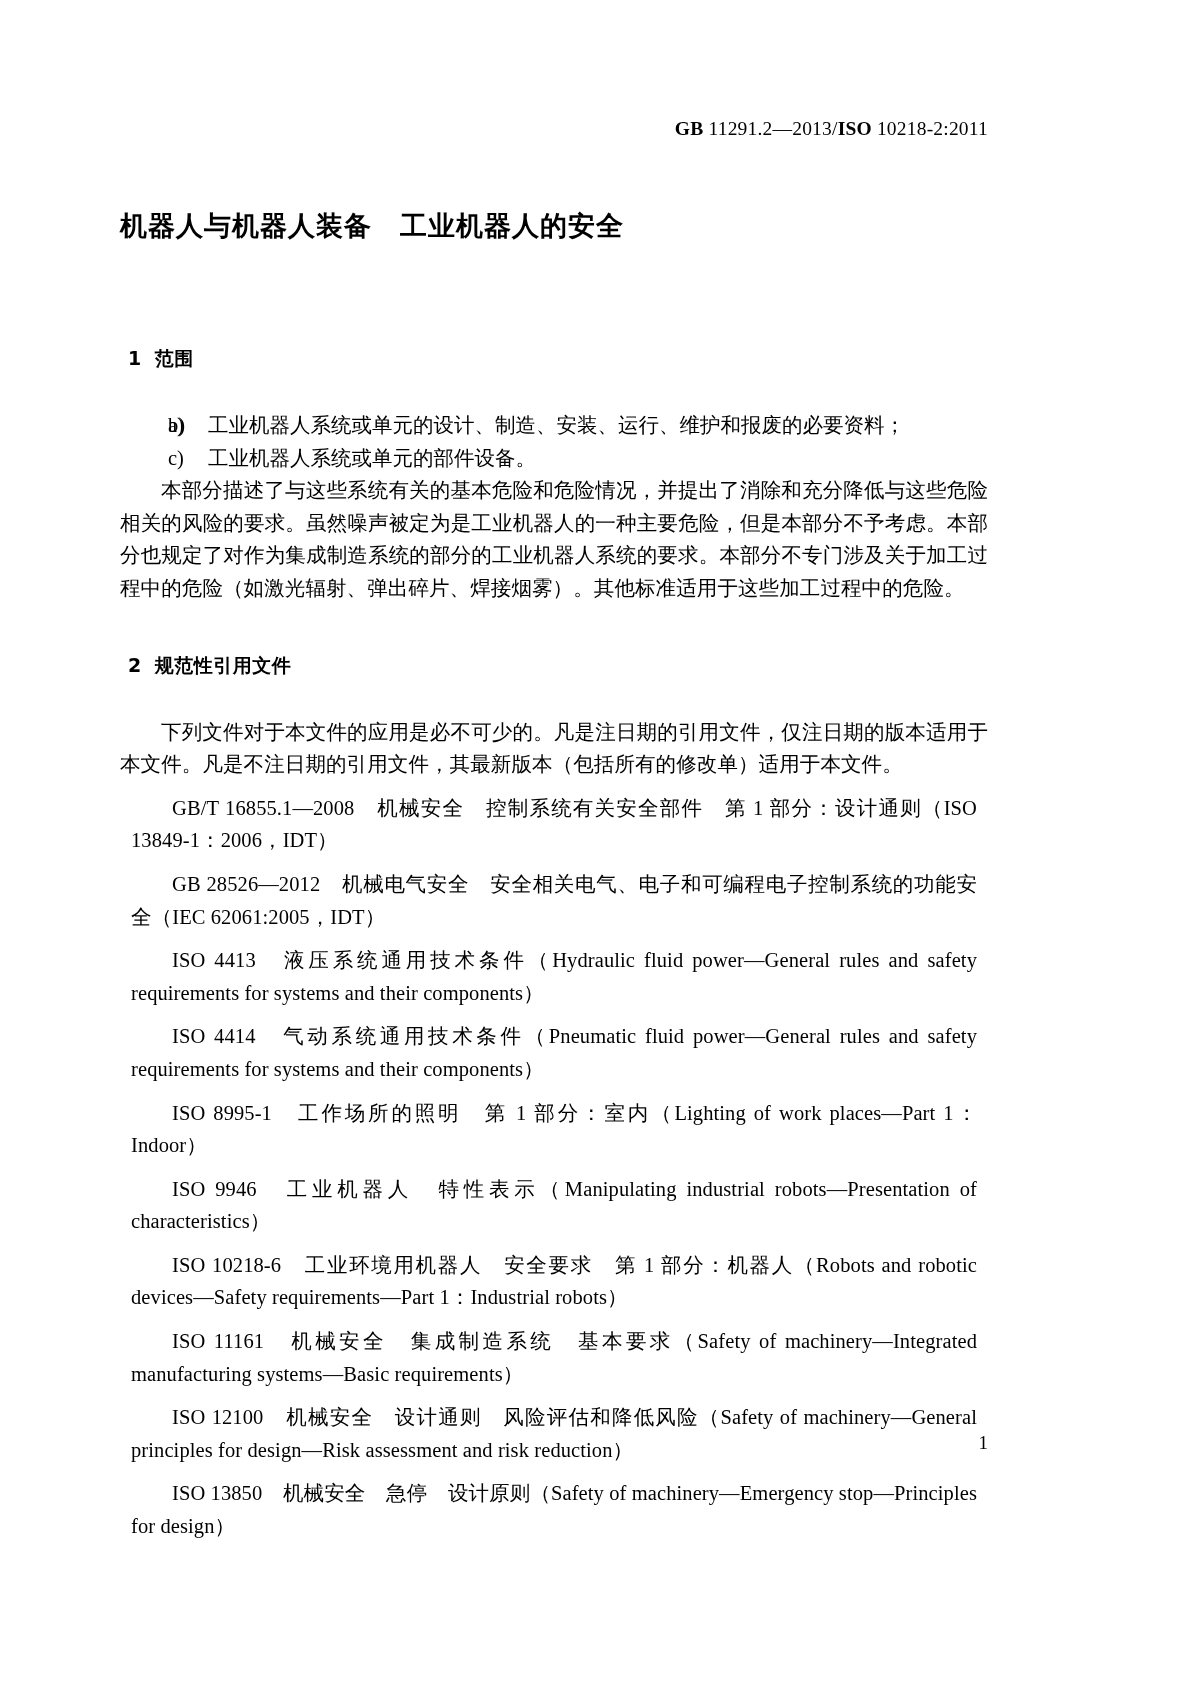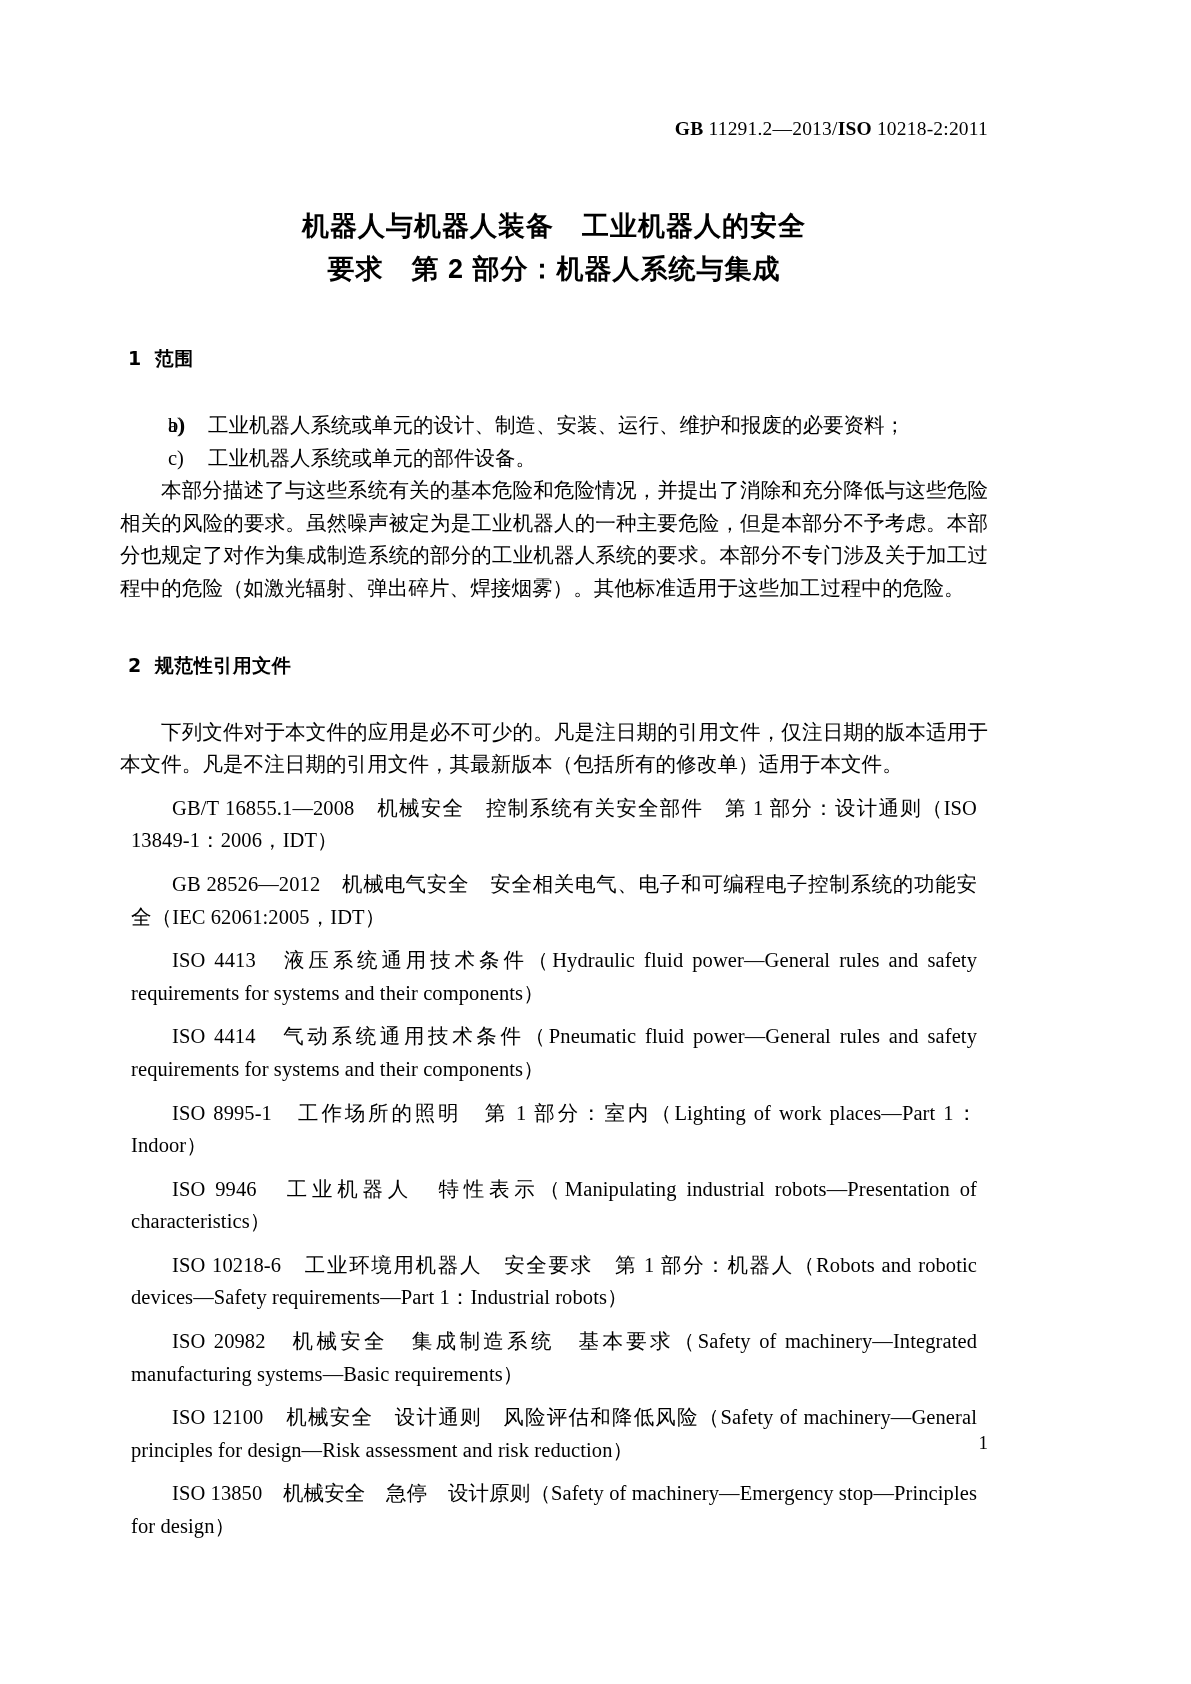--- a/index.html
+++ b/index.html
@@ -37,22 +37,22 @@
     white-space: nowrap;
   }
   .runhead .bold { font-weight: 700; }
 
   
   .doc-title {
     position: absolute;
     left: 120px;
     top: 205px;
     width: 868px;
-    text-align: center;
-    font-family: Liberation Sans, sans-serif;
+    text-align: left;
+    font-family: Liberation Serif, serif;
     font-weight: 700;
     font-size: 27px;
     line-height: 43px;
     letter-spacing: 1px;
   }
   .doc-title .ln { display: block; }
 
   
   .content {
     position: absolute;
@@ -130,21 +130,20 @@
 <body>
 
 <div class="page">
 
   <div class="runhead">
     <span class="bold">GB</span>&nbsp;<span>11291.2—2013/</span><span class="bold">ISO</span>&nbsp;<span>10218-2:2011</span>
   </div>
 
   <div class="doc-title">
     <span class="ln">机器人与机器人装备　工业机器人的安全</span>
-    <span class="ln">要求　第 2 部分：机器人系统与集成</span>
   </div>
 
   <div class="content">
 
     <h2 class="sec">
       <span class="num">1</span><span>范围</span>
     </h2>
     <div class="gap-after-head"></div>
 
 
@@ -170,21 +169,21 @@
 
     <p class="body">下列文件对于本文件的应用是必不可少的。凡是注日期的引用文件，仅注日期的版本适用于本文件。凡是不注日期的引用文件，其最新版本（包括所有的修改单）适用于本文件。</p>
 
     <p class="ref">GB/T 16855.1—2008　机械安全　控制系统有关安全部件　第 1 部分：设计通则（ISO 13849-1：2006，IDT）</p>
     <p class="ref">GB 28526—2012　机械电气安全　安全相关电气、电子和可编程电子控制系统的功能安全（IEC 62061:2005，IDT）</p>
     <p class="ref">ISO 4413　液压系统通用技术条件（Hydraulic fluid power—General rules and safety requirements for systems and their components）</p>
     <p class="ref">ISO 4414　气动系统通用技术条件（Pneumatic fluid power—General rules and safety requirements for systems and their components）</p>
     <p class="ref">ISO 8995-1　工作场所的照明　第 1 部分：室内（Lighting of work places—Part 1：Indoor）</p>
     <p class="ref">ISO 9946　工业机器人　特性表示（Manipulating industrial robots—Presentation of characteristics）</p>
     <p class="ref">ISO 10218-6　工业环境用机器人　安全要求　第 1 部分：机器人（Robots and robotic devices—Safety requirements—Part 1：Industrial robots）</p>
-    <p class="ref">ISO 20982　机械安全　集成制造系统　基本要求（Safety of machinery—Integrated manufacturing systems—Basic requirements）</p>
+    <p class="ref">ISO 11161　机械安全　集成制造系统　基本要求（Safety of machinery—Integrated manufacturing systems—Basic requirements）</p>
     <p class="ref">ISO 12100　机械安全　设计通则　风险评估和降低风险（Safety of machinery—General principles for design—Risk assessment and risk reduction）</p>
     <p class="ref">ISO 13850　机械安全　急停　设计原则（Safety of machinery—Emergency stop—Principles for design）</p>
 
   </div>
 
   <div class="pagenum">1</div>
 
 </div>
 
 </body></html>

